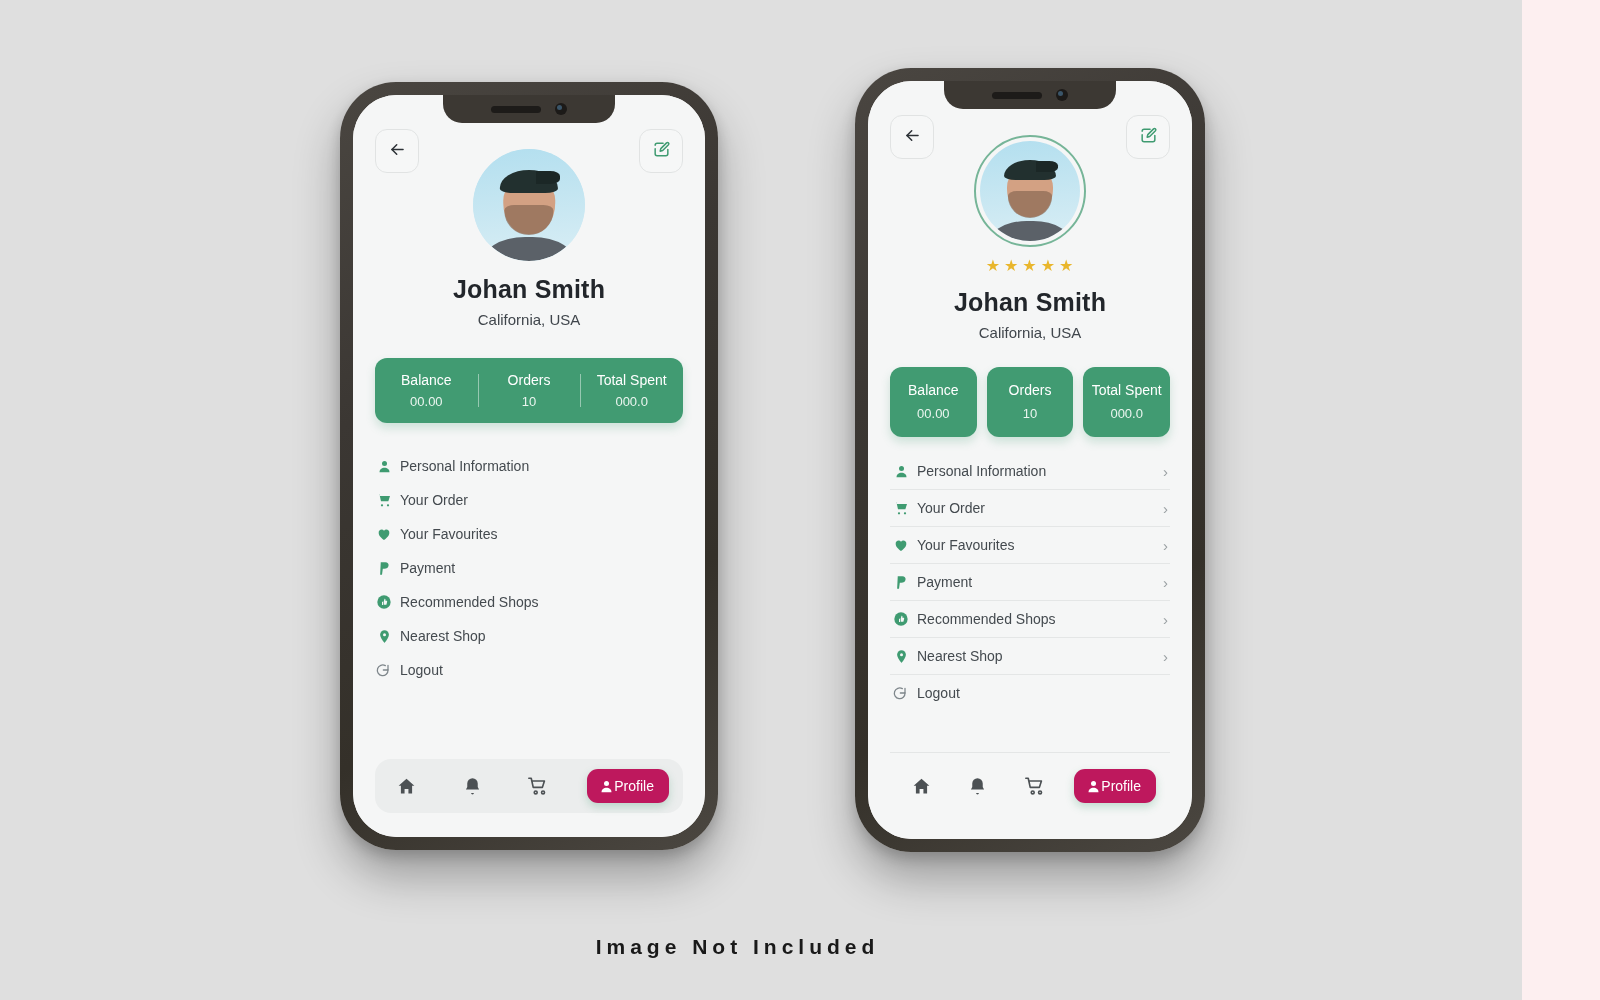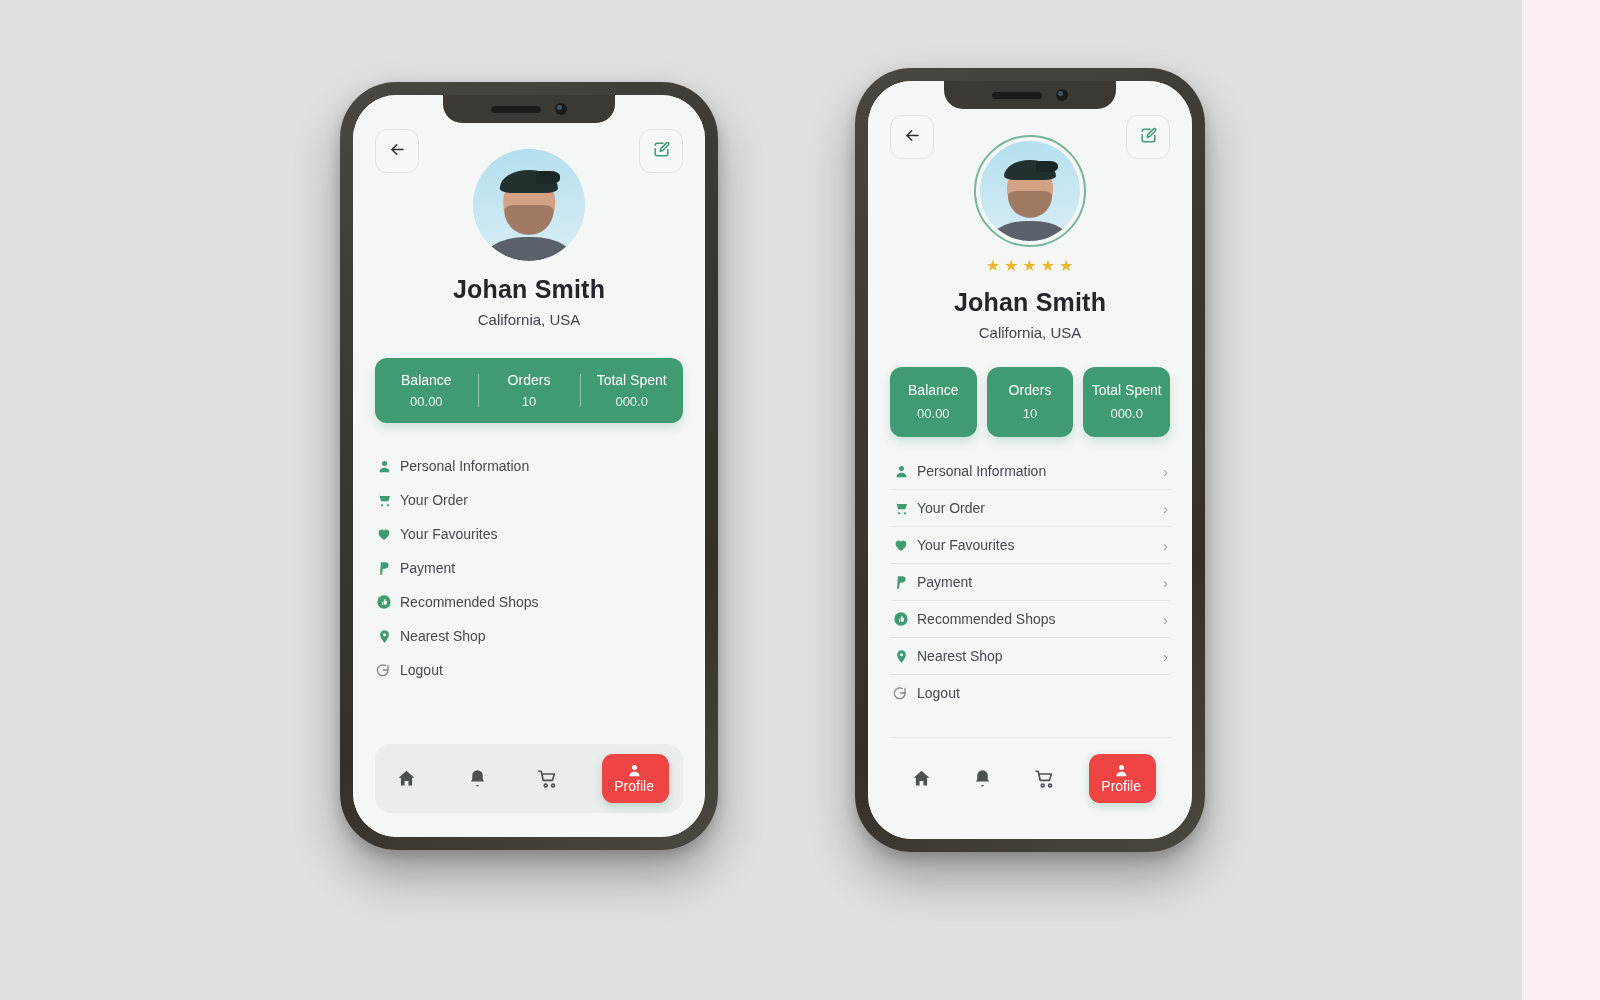--- a/index.html
+++ b/index.html
@@ -342,25 +342,24 @@
     display: flex;
     align-items: center;
     justify-content: center;
     width: 34px;
     height: 34px;
   }
   .profile-pill {
     display: flex;
     align-items: center;
     gap: 0;
-    background: #ef4444;
+    background: #be185d;
     border-radius: 11px;
     padding: 9px 15px 9px 12px;
     box-shadow: 0 4px 9px rgba(63,155,113,0.28);
-    flex-direction: column;
   }
   .profile-pill .plabel {
     color: #ffffff;
     font-size: 14px;
   }
   .profile-pill .picon { color: #ffffff; display: flex; }
 </style>
 </head>
 <body>
 
@@ -706,13 +705,14 @@
               </svg>
             </span>
             <span class="plabel">Profile</span>
           </div>
         </div>
 
       </div>
     </div>
   </div>
 
+  <div id="caption">Image Not Included</div>
 </div>
 
 </body></html>

